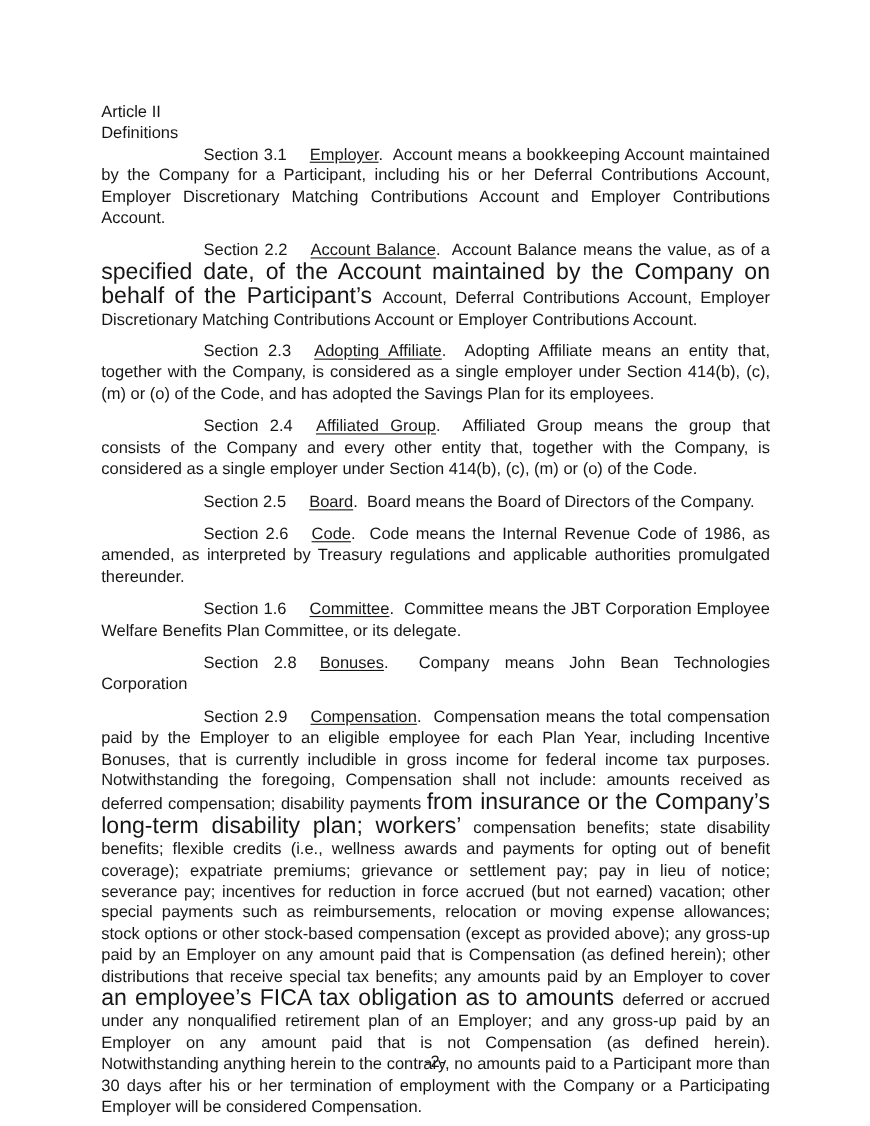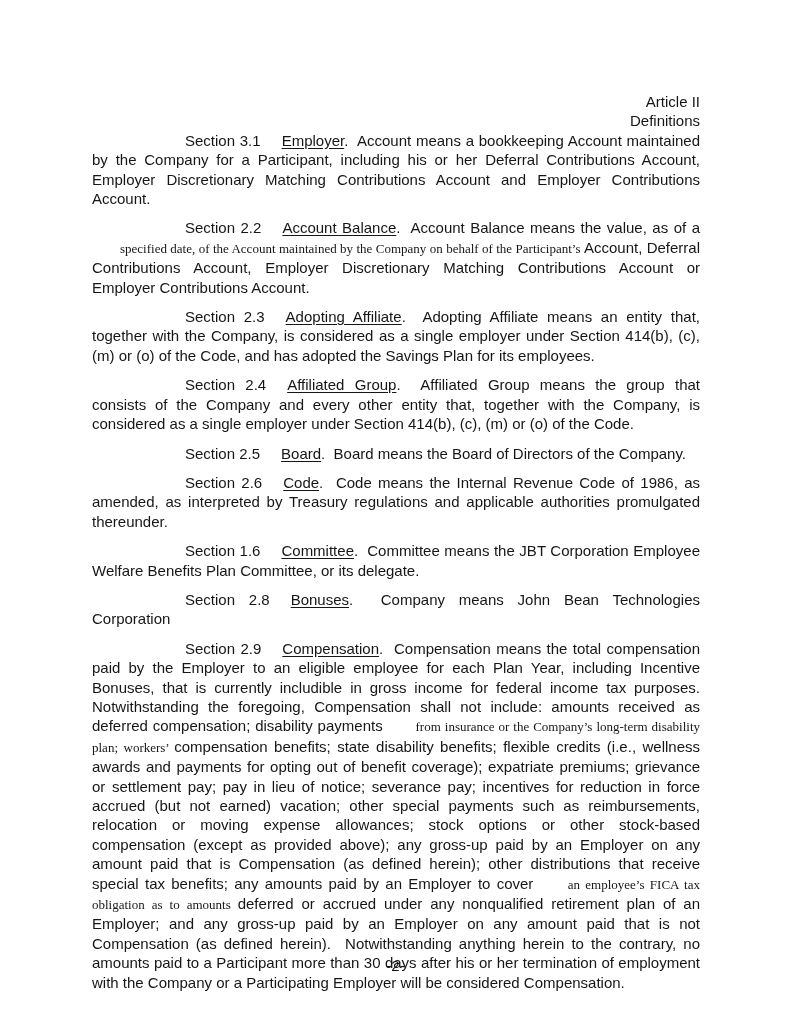--- a/index.html
+++ b/index.html
@@ -8,31 +8,31 @@
     width:791px;height:1024px;
     background:#ffffff;
     box-sizing:border-box;
     padding:92px 91px 0 92px;
     font-family:"Liberation Sans",sans-serif;
     font-size:15px;
     line-height:19.4px;
     color:#161616;
     overflow:hidden;
   }
-  .title-line{text-align:right;}
+  .title-line{text-align:left;}
   .title-gap{}
   .para{
     margin:0 0 10px 0;
     text-align:justify;
     text-indent:93px;
     white-space:pre-wrap;
   }
   .tab{display:inline-block;width:21px;}
   .term{text-decoration:underline;text-underline-offset:2px;}
-  .serif{font-family:Liberation Serif, serif;font-size:13px;margin-left:28px;}
+  .serif{font-family:Liberation Sans, sans-serif;font-size:21px;}
   .footer{
     position:absolute;
     top:956px;left:0;
     width:791px;
     text-align:center;
     font-size:15px;
   }
 </style>
 </head>
 <body>

